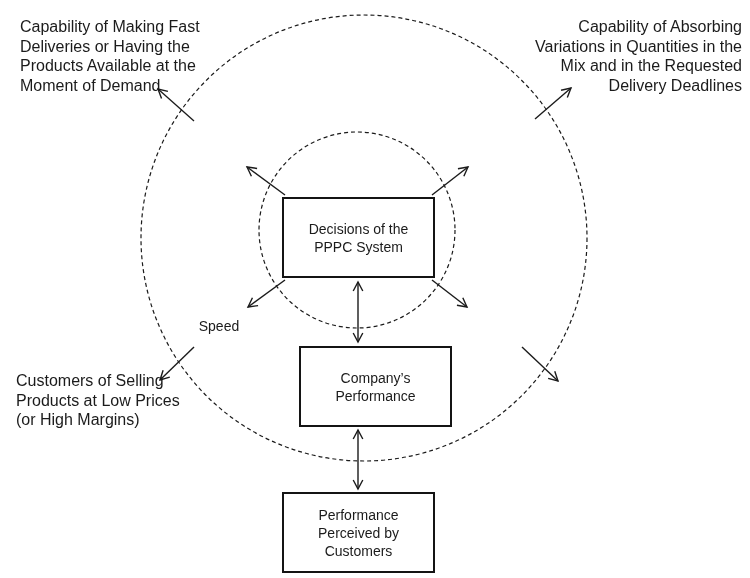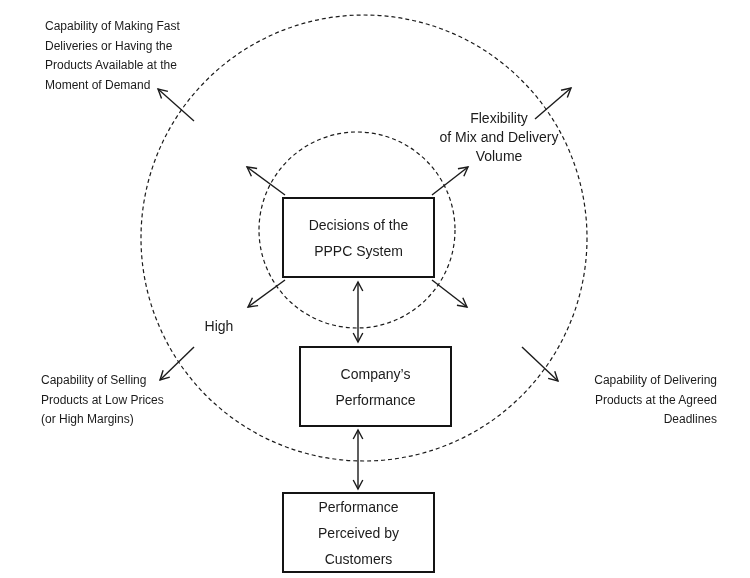--- a/index.html
+++ b/index.html
@@ -2,31 +2,31 @@
 <html><head>
 <meta charset="utf-8">
 <style>
   html,body{margin:0;padding:0;background:#ffffff;}
   .stage{
     position:relative;width:750px;height:578px;background:#ffffff;overflow:hidden;
     font-family:"Liberation Sans",sans-serif;color:#1b1b1b;
   }
   .layer{position:absolute;left:0;top:0;width:750px;height:578px;}
   .caption{
-    position:absolute;font-size:12px;line-height:19.5px;white-space:pre-line;margin-left:25px;
+    position:absolute;font-size:16px;line-height:19.5px;white-space:pre-line;
   }
   .caption.right{text-align:right;}
   .lbl{
     position:absolute;font-size:14px;line-height:19px;white-space:pre-line;text-align:center;
   }
   .node{
     position:absolute;box-sizing:border-box;width:153px;height:81px;
     border:2px solid #141414;background:#ffffff;
     display:flex;align-items:center;justify-content:center;
-    text-align:center;font-size:14px;line-height:26px;white-space:pre-line;
+    text-align:center;font-size:14px;line-height:18px;white-space:pre-line;
     z-index:2;
   }
   svg{z-index:1;}
   .txt{z-index:3;}
 </style>
 </head>
 <body>
 
 <div class="stage">
 
@@ -55,29 +55,27 @@
   </svg>
 
   <div class="node" style="left:282px;top:197px;">Decisions of the
 PPPC System</div>
   <div class="node" style="left:299px;top:346px;">Company’s
 Performance</div>
   <div class="node" style="left:282px;top:492px;">Performance
 Perceived by
 Customers</div>
 
-  <div class="lbl txt" style="left:424px;top:109px;width:150px;">Flexibility
-of Mix and Delivery
-Volume</div>
-  <div class="lbl txt" style="left:179px;top:317px;width:80px;">High</div>
+  <div class="lbl txt" style="left:179px;top:317px;width:80px;">Speed</div>
 
   <div class="caption txt" style="left:20px;top:17px;">Capability of Making Fast
 Deliveries or Having the
 Products Available at the
 Moment of Demand</div>
-  <div class="caption txt" style="left:16px;top:371px;">Capability of Selling
+  <div class="caption right txt" style="right:8px;top:17px;">Capability of Absorbing
+Variations in Quantities in the
+Mix and in the Requested
+Delivery Deadlines</div>
+  <div class="caption txt" style="left:16px;top:371px;">Customers of Selling
 Products at Low Prices
 (or High Margins)</div>
-  <div class="caption right txt" style="right:33px;top:371px;">Capability of Delivering
-Products at the Agreed
-Deadlines</div>
 
 </div>
 
 </body></html>

